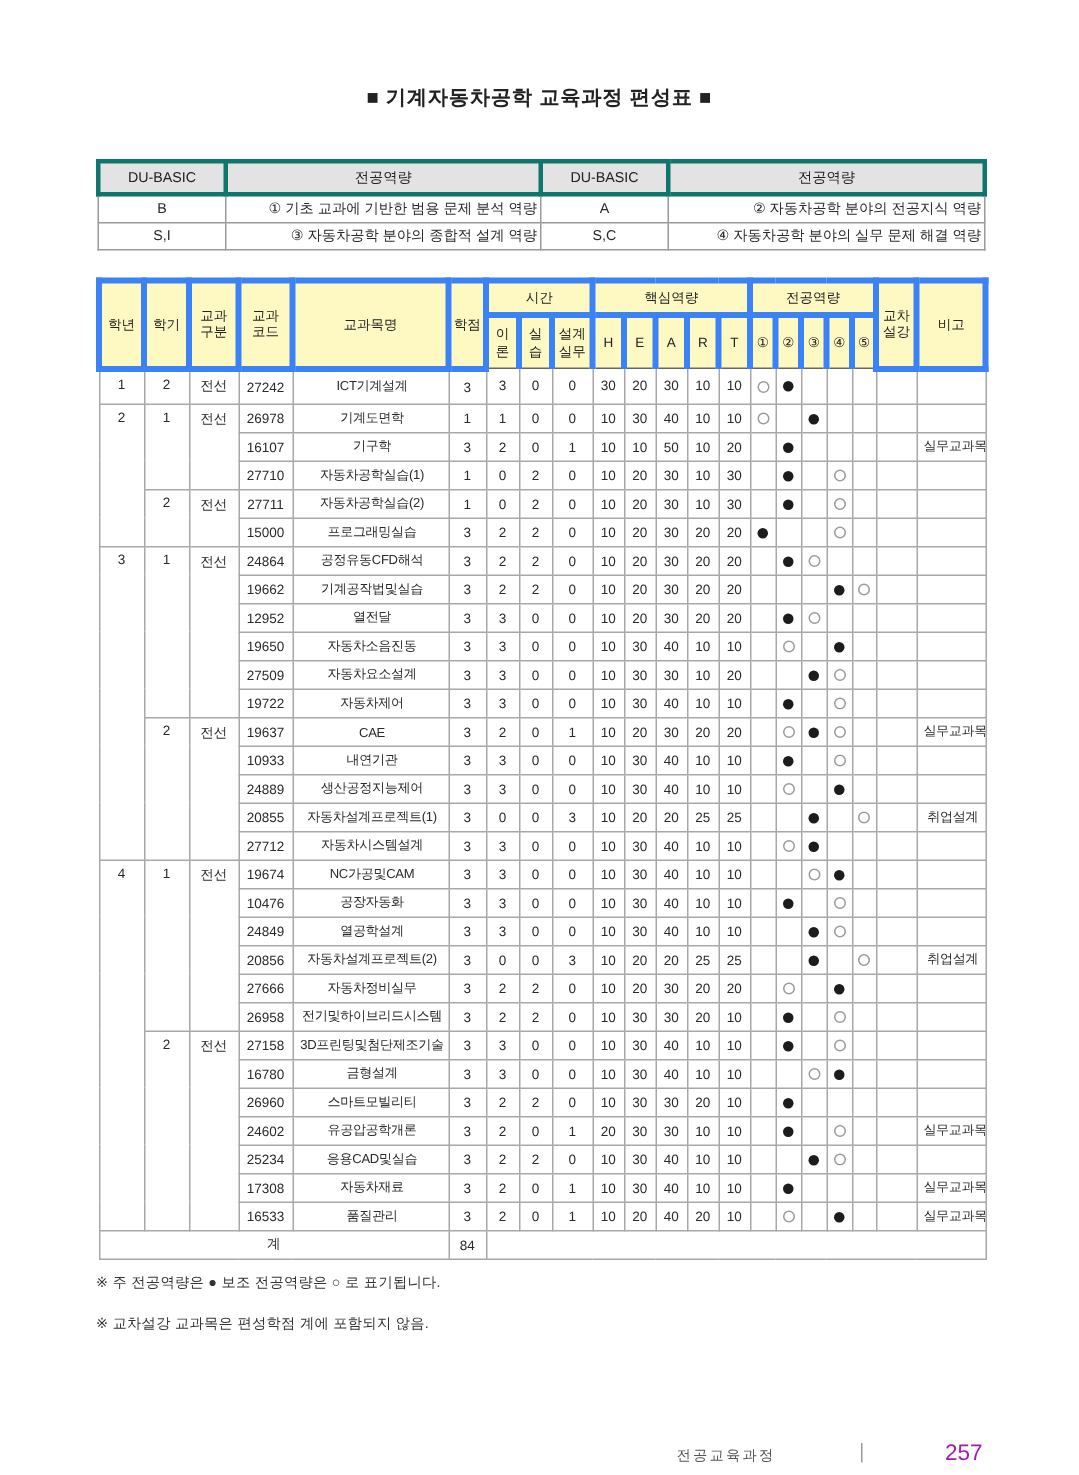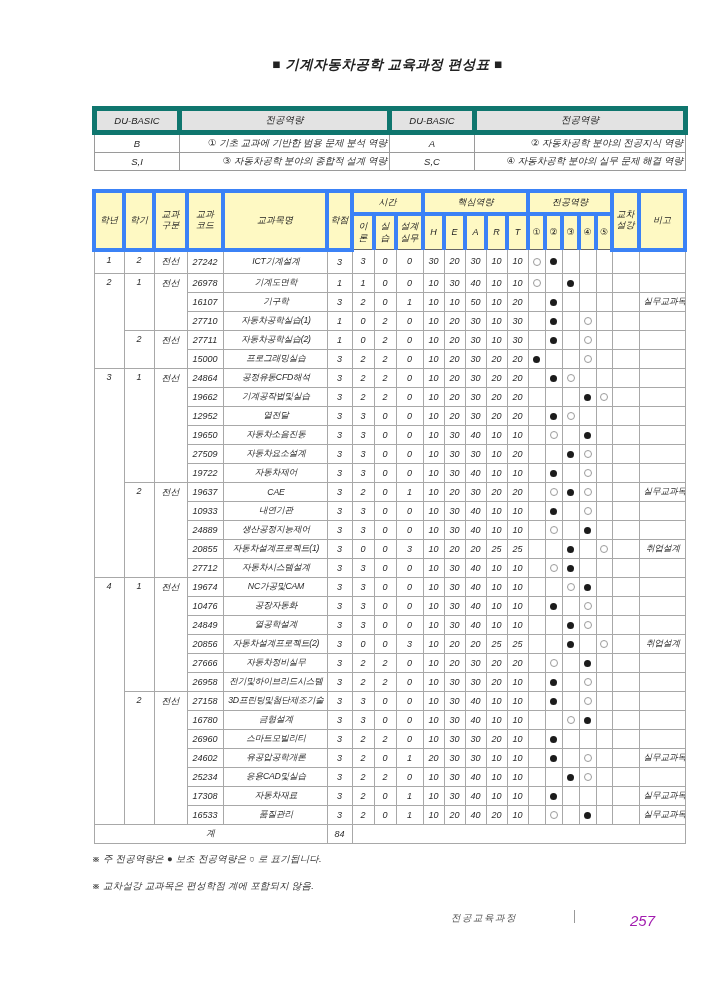--- a/index.html
+++ b/index.html
@@ -1,43 +1,43 @@
 <!DOCTYPE html>
 <html><head>
 <meta charset="utf-8">
 <style>
   html,body{margin:0;padding:0;background:#ffffff;}
   body{
     width:719px;height:983px;
     font-family:"Liberation Sans","DejaVu Sans",sans-serif;
     color:#2a2a2a;position:relative;
   }
-  .page{box-sizing:border-box;width:719px;height:983px;padding:56px 0 0 92px;position:relative;font-style:italic;}
+  .page{box-sizing:border-box;width:719px;height:983px;padding:56px 0 0 64px;position:relative;}
   .title{width:591px;text-align:center;font-weight:bold;font-size:13.5px;letter-spacing:.5px;margin:0 0 32px 0;color:#222;}
   table{border-collapse:collapse;table-layout:fixed;}
   
   .du{width:591px;border:1.5px solid #666;font-size:9.5px;margin-bottom:18px;}
-  .du th{background:#e3e3e3;border:5px solid #0f766e;height:17px;font-weight:normal;color:#222;}
+  .du th{background:#e3e3e3;border:3px solid #0f766e;height:17px;font-weight:normal;color:#222;}
   .du td{border:1px solid #9a9a9a;height:17px;text-align:center;padding:0 2px;overflow:hidden;white-space:nowrap;}
   .du td.left{text-align:right;padding-left:7px;margin-left:29px;}
   
   .main{width:591px;border:1.5px solid #666;font-size:9px;}
   .main th{background:#fef9c3;border:4px solid #3b82f6;font-weight:normal;white-space:pre-line;line-height:1.25;color:#222;padding:0 1px;}
   .main thead tr:first-child th{height:19px;}
   .main thead tr:last-child th{height:33px;border-bottom:1.5px solid #666;}
   .main td{border:1px solid #a8a8a8;height:18px;text-align:center;padding:0 2px;overflow:hidden;white-space:nowrap;}
   .main td.name,.main td.remark{text-align:center;padding-left:4px;font-size:8.7px;letter-spacing:-0.2px;}
   .main td.vtop{vertical-align:top;padding-top:3px;}
   .main tfoot td{border-top:1.2px solid #666;height:18px;}
   .dot{display:inline-block;border-radius:50%;vertical-align:middle;}
   .dot.f{width:7px;height:7px;background:#1c1c1c;}
   .dot.o{width:6px;height:6px;border:1px solid #9b9b9b;background:#fff;}
   .footnotes{margin-top:9px;font-size:9.5px;color:#333;}
   .footnotes div{margin-bottom:14px;letter-spacing:.2px;}
-  .page-footer{position:absolute;top:912px;right:64px;display:flex;align-items:flex-start;gap:48px;}
+  .page-footer{position:absolute;top:960px;right:64px;display:flex;align-items:flex-end;gap:48px;}
   .f-label{font-size:9.5px;color:#555;letter-spacing:1.5px;}
   .f-bar{width:1px;height:13px;background:#999;margin:0 7px 0 9px;transform:translateY(-2px);}
   .f-page{font-size:15px;color:#a21caf;}
 </style>
 </head>
 <body>
 
 <div class="page">
 
   <div class="title">■  기계자동차공학 교육과정 편성표  ■</div>

